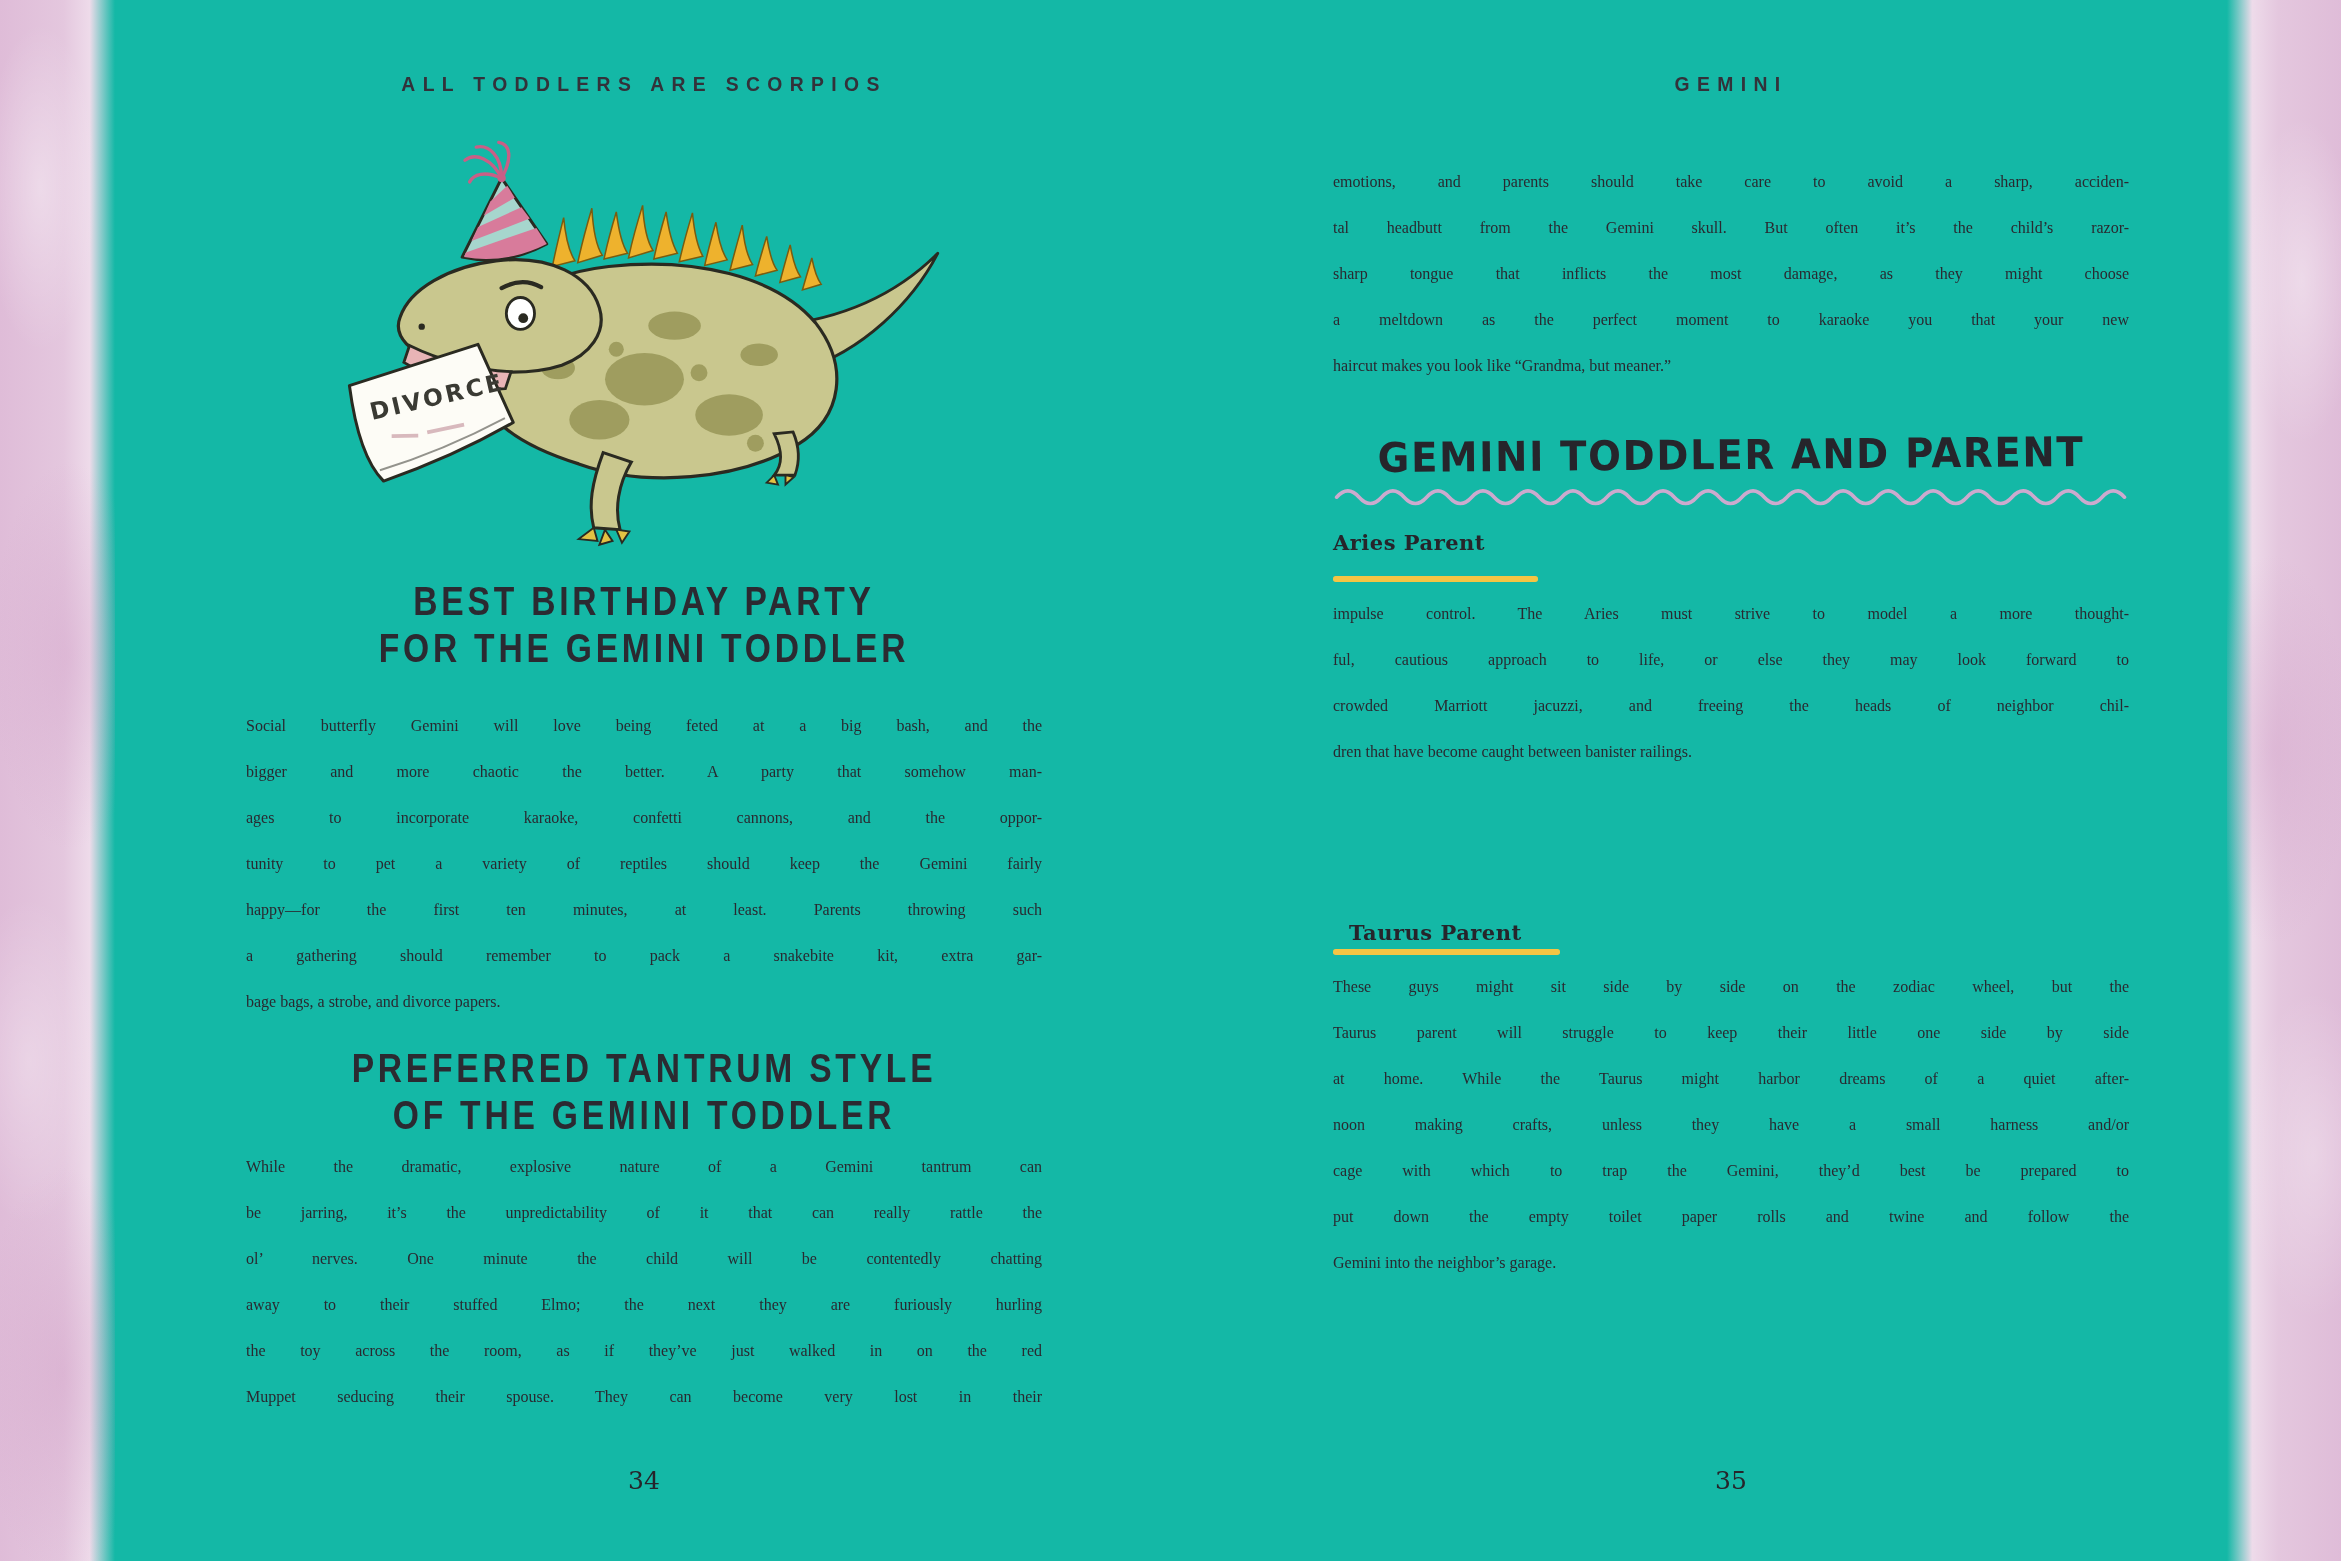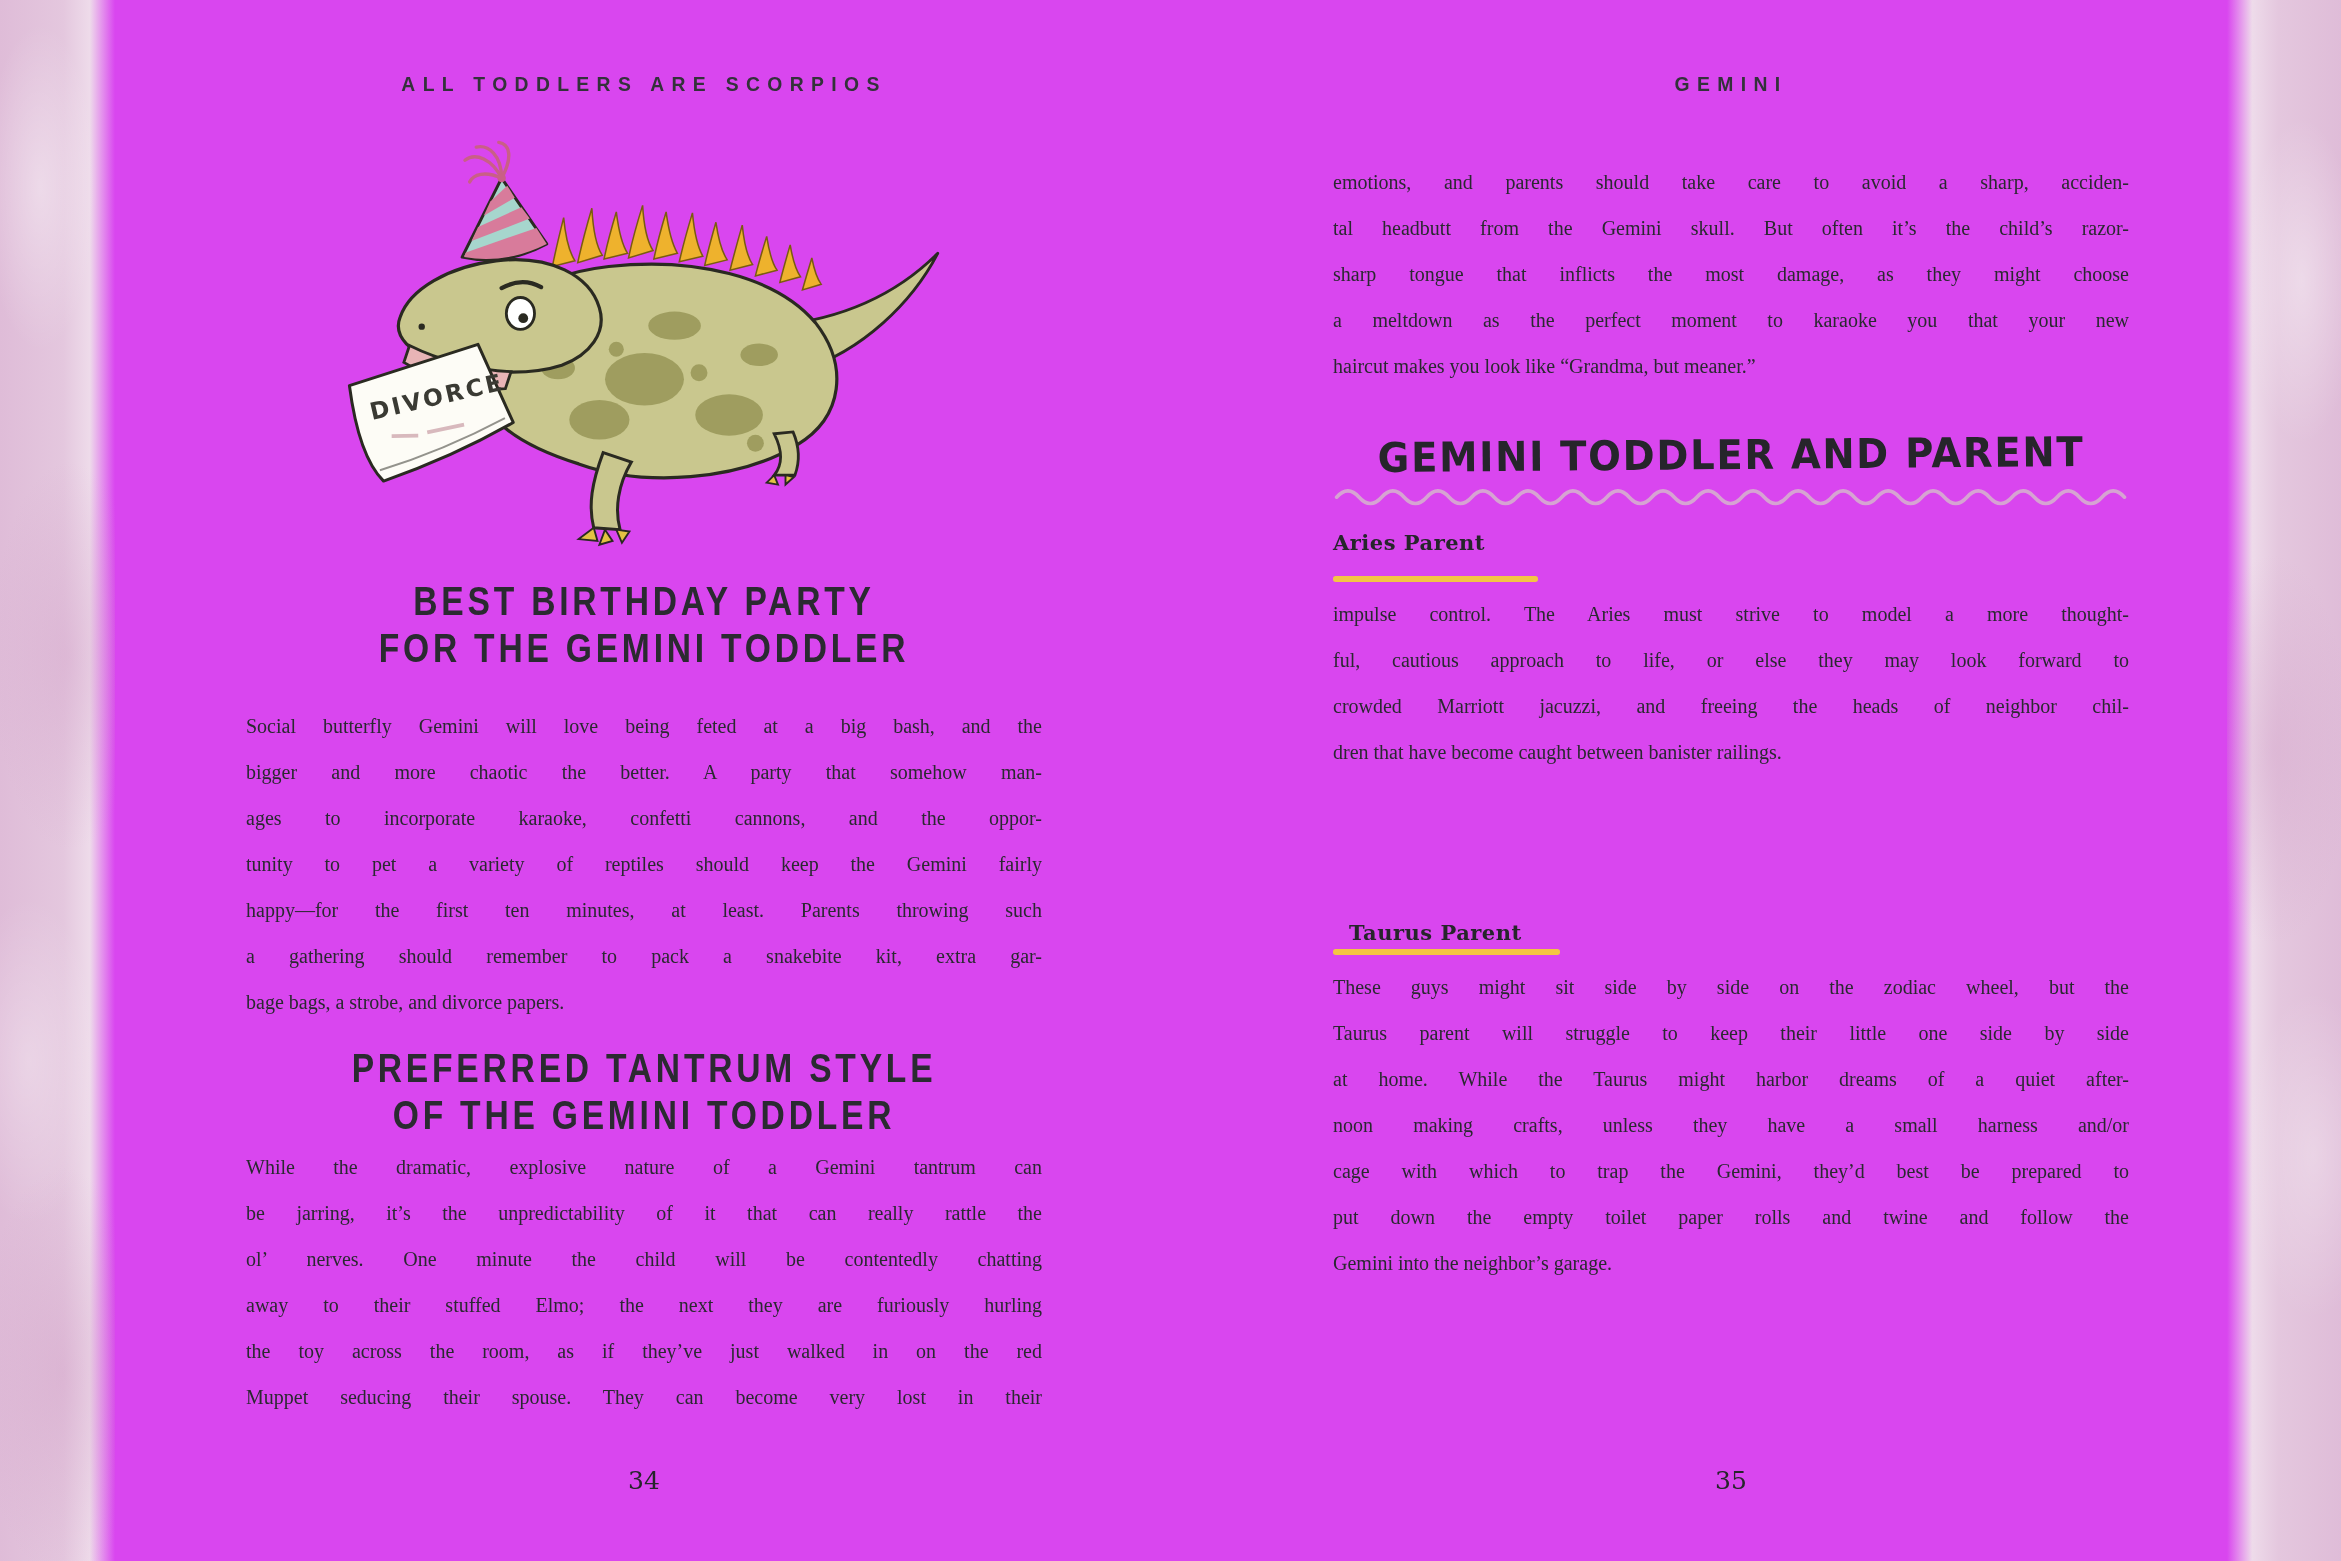--- a/index.html
+++ b/index.html
@@ -1,18 +1,18 @@
 <!DOCTYPE html>
 <html style="font-size:14.4px"><head>
 <meta charset="utf-8">
 <style>
   html,body { margin:0; padding:0; background:#ffffff; }
   #spread {
     position:relative; width:2342px; height:1561px;
-    background:#d946ef; overflow:hidden;
+    background:#14b8a6; overflow:hidden;
     font-family:"Liberation Serif", serif; color:#2a2930;
   }
 
   
   .edge { position:absolute; top:0; height:100%; width:115px; }
   .edge.left {
     left:0;
     background:
       radial-gradient(81px 234px at 35% 12%, rgba(255,255,255,.38), rgba(255,255,255,0) 70%),
       radial-gradient(108px 270px at 60% 42%, rgba(209,158,199,.40), rgba(209,158,199,0) 72%),
@@ -40,21 +40,21 @@
     transform:scaleX(.92);
   }
 
   .display-heading {
     position:absolute; width:796px; text-align:center;
     font-family:"Liberation Sans", sans-serif; font-weight:700;
     color:#2b2a31; font-size:40px; line-height:47px; letter-spacing:4.5px;
     transform:scaleX(.84);
   }
 
-  .para { position:absolute; width:796px; font-size:20px; line-height:46px; color:#2a2930; }
+  .para { position:absolute; width:796px; font-size:16px; line-height:46px; color:#2a2930; }
   .textline { text-align:justify; text-align-last:justify; white-space:normal; }
   .textline.last { text-align-last:left; }
 
   .script-heading {
     position:absolute; width:796px; text-align:center;
     font-family:"DejaVu Sans", sans-serif; font-weight:700;
     font-size:41px; letter-spacing:1.8px; color:#26252b;
     transform:rotate(-0.5deg) scaleX(.94);
   }
   .wave-rule { position:absolute; width:796px; height:27px; }

